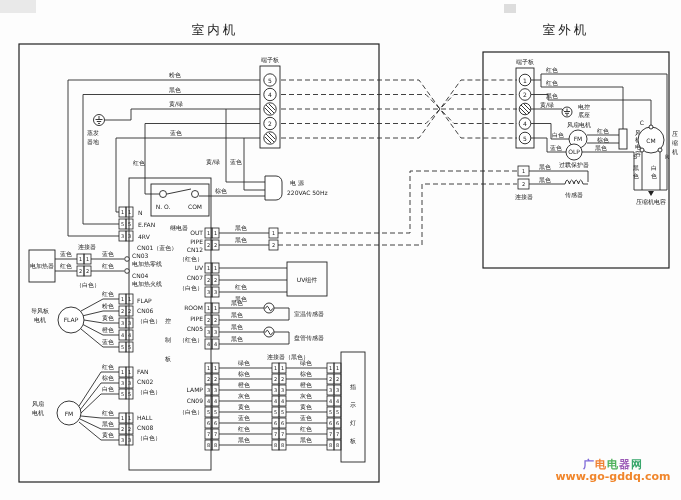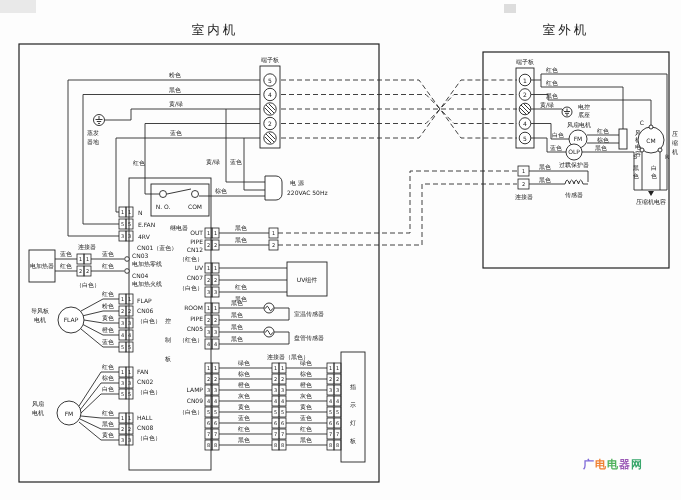--- a/index.html
+++ b/index.html
@@ -595,14 +595,15 @@
     <g>
         <text x="534" y="169" text-anchor="middle" font-size="5.5">黑色</text>
         <text x="534" y="182" text-anchor="middle" font-size="5.5">黑色</text>
       </g>
     <path class="thin" d="M554,184 q2,-8 4.5,0 q2,-8 4.5,0 q2,-8 4.5,0 q2,-8 4.5,0"></path>
     <text x="563" y="196.5" text-anchor="middle" font-size="5.5">传感器</text>
   </svg>
 
   <div id="watermark">
     <div class="site"><span style="color: rgb(127, 106, 216);">广</span><span style="color: rgb(240, 128, 48);">电</span><span style="color: rgb(77, 176, 90);">电</span><span style="color: rgb(155, 89, 182);">器</span><span style="color: rgb(58, 167, 109);">网</span></div>
+    <div class="url">www.go-gddq.com</div>
   </div>
 </div>
 
 </body></html>

